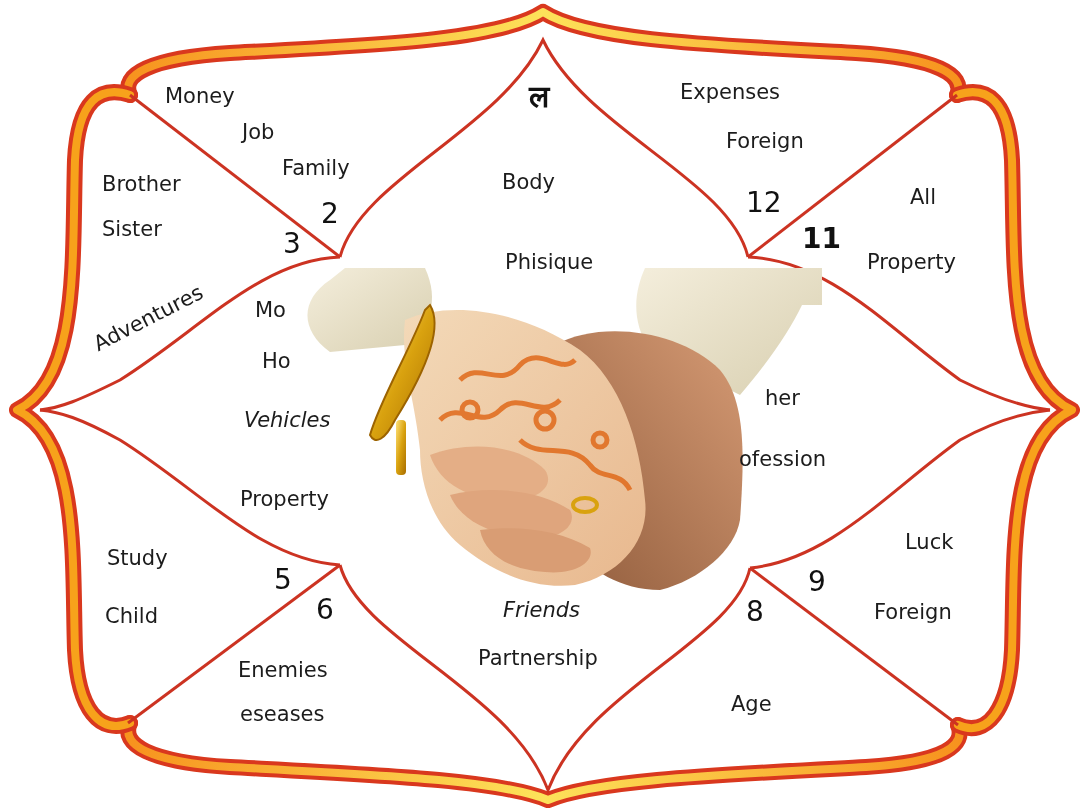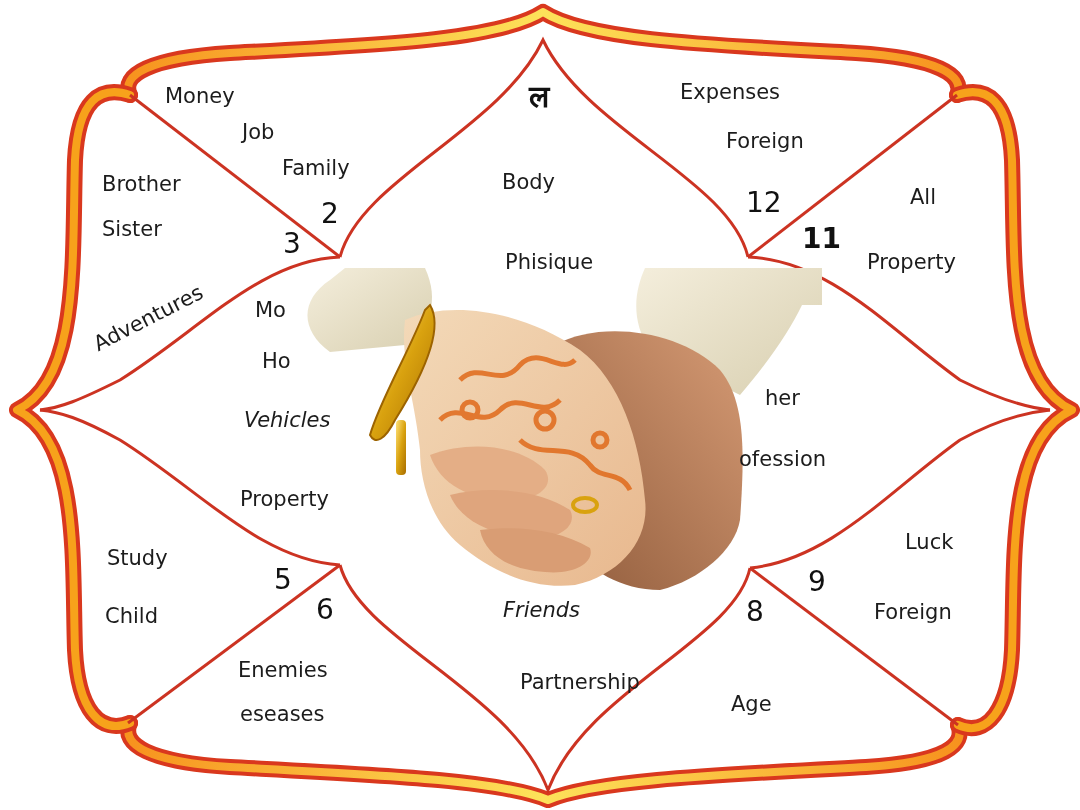--- a/index.html
+++ b/index.html
@@ -130,21 +130,21 @@
 
 <div class="lbl" style="left:107px; top:548px;">Study</div>
 <div class="lbl" style="left:105px; top:606px;">Child</div>
 <div class="num" style="left:274px; top:566px;">5</div>
 
 <div class="num" style="left:316px; top:596px;">6</div>
 <div class="lbl" style="left:238px; top:660px;">Enemies</div>
 <div class="lbl" style="left:240px; top:704px;">eseases</div>
 
 <div class="lbl" style="left:503px; top:600px;font-style:italic;">Friends</div>
-<div class="lbl" style="left:478px; top:672px;margin-left:42px;">Partnership</div>
+<div class="lbl" style="left:478px; top:648px;">Partnership</div>
 
 <div class="num" style="left:746px; top:598px;">8</div>
 <div class="lbl" style="left:731px; top:694px;">Age</div>
 
 <div class="lbl" style="left:905px; top:532px;">Luck</div>
 <div class="num" style="left:808px; top:568px;">9</div>
 <div class="lbl" style="left:874px; top:602px;">Foreign</div>
 
 <div class="lbl" style="left:765px; top:388px;">her</div>
 <div class="lbl" style="left:739px; top:449px;">ofession</div>

